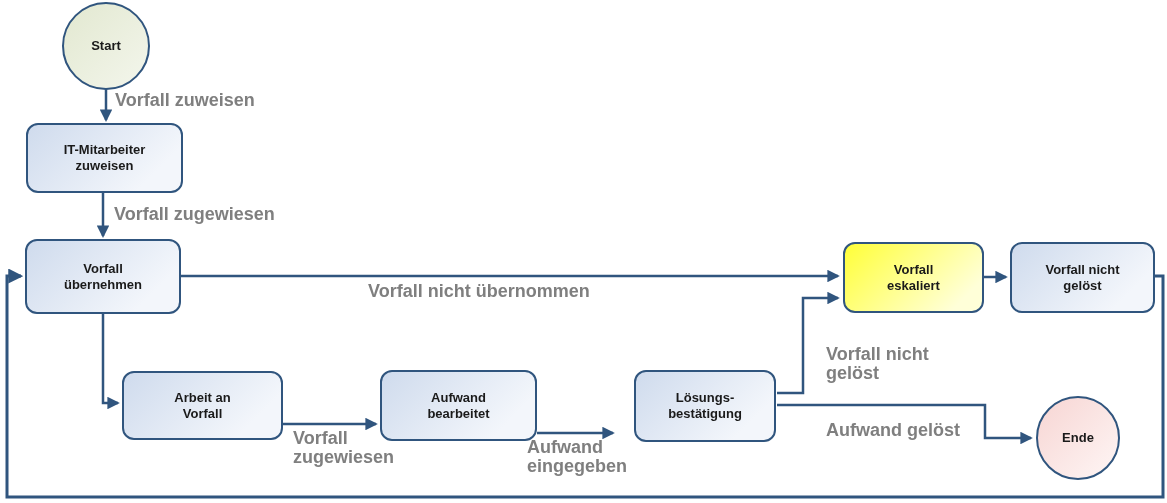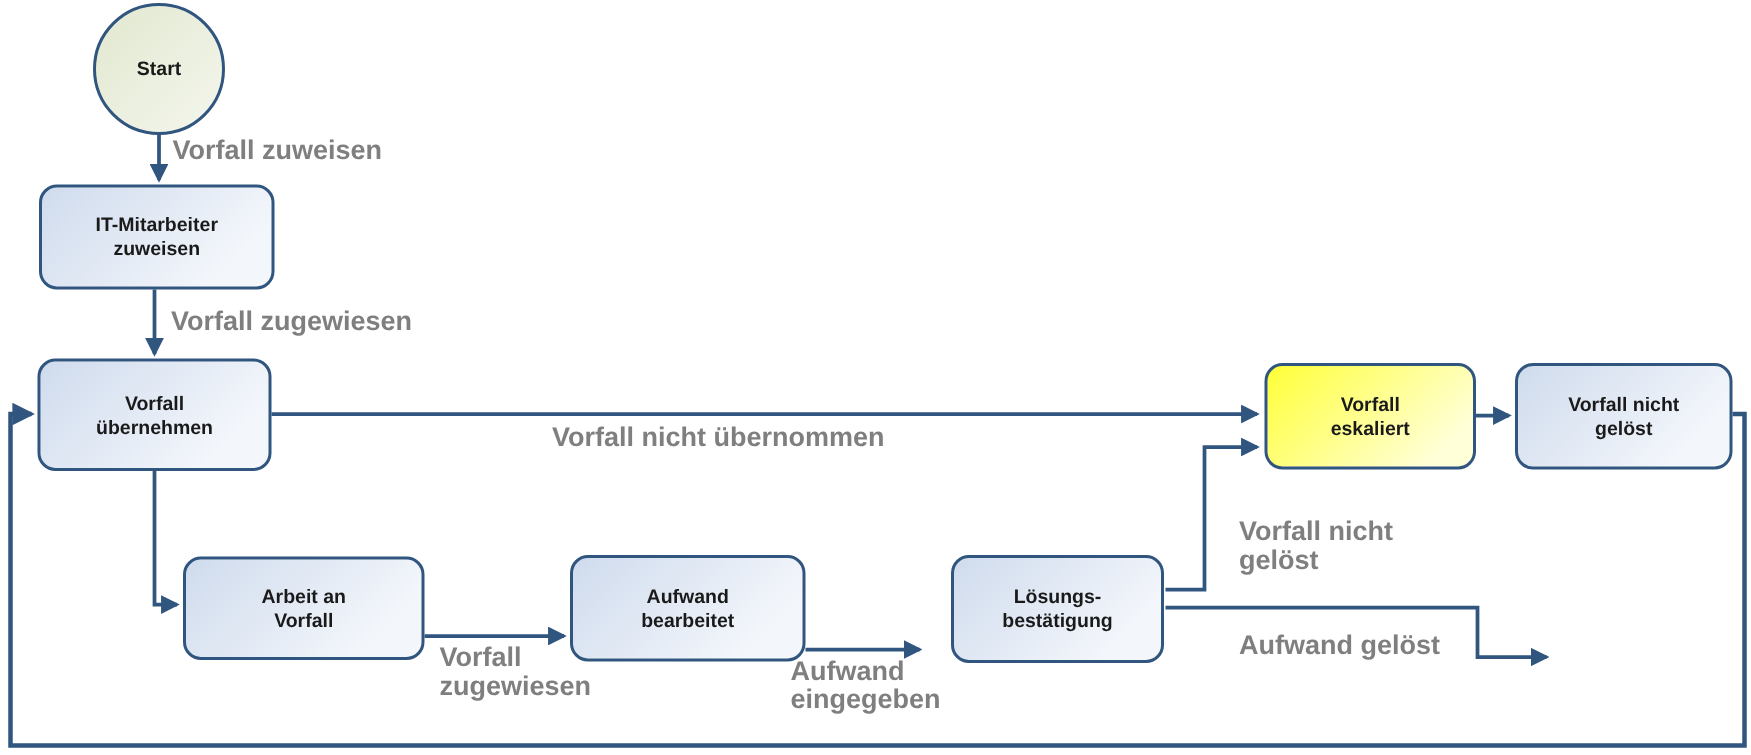--- a/index.html
+++ b/index.html
@@ -120,20 +120,23 @@
   <div class="node box yellow" style="left:843px; top:242px; width:141px; height:71px;">
     <span class="nl">Vorfall</span>
     <span class="nl">eskaliert</span>
   </div>
 
   <div class="node box" style="left:1010px; top:242px; width:145px; height:71px;">
     <span class="nl">Vorfall nicht</span>
     <span class="nl">gelöst</span>
   </div>
 
+  <div class="node circle pink" style="left:1036px; top:396px; width:84px; height:84px;">
+    <span class="nl">Ende</span>
+  </div>
 
   <div class="elabel" style="left:115px; top:91px;">
     <span>Vorfall zuweisen</span>
   </div>
 
   <div class="elabel" style="left:114px; top:205px;">
     <span>Vorfall zugewiesen</span>
   </div>
 
   <div class="elabel" style="left:368px; top:282px;">

